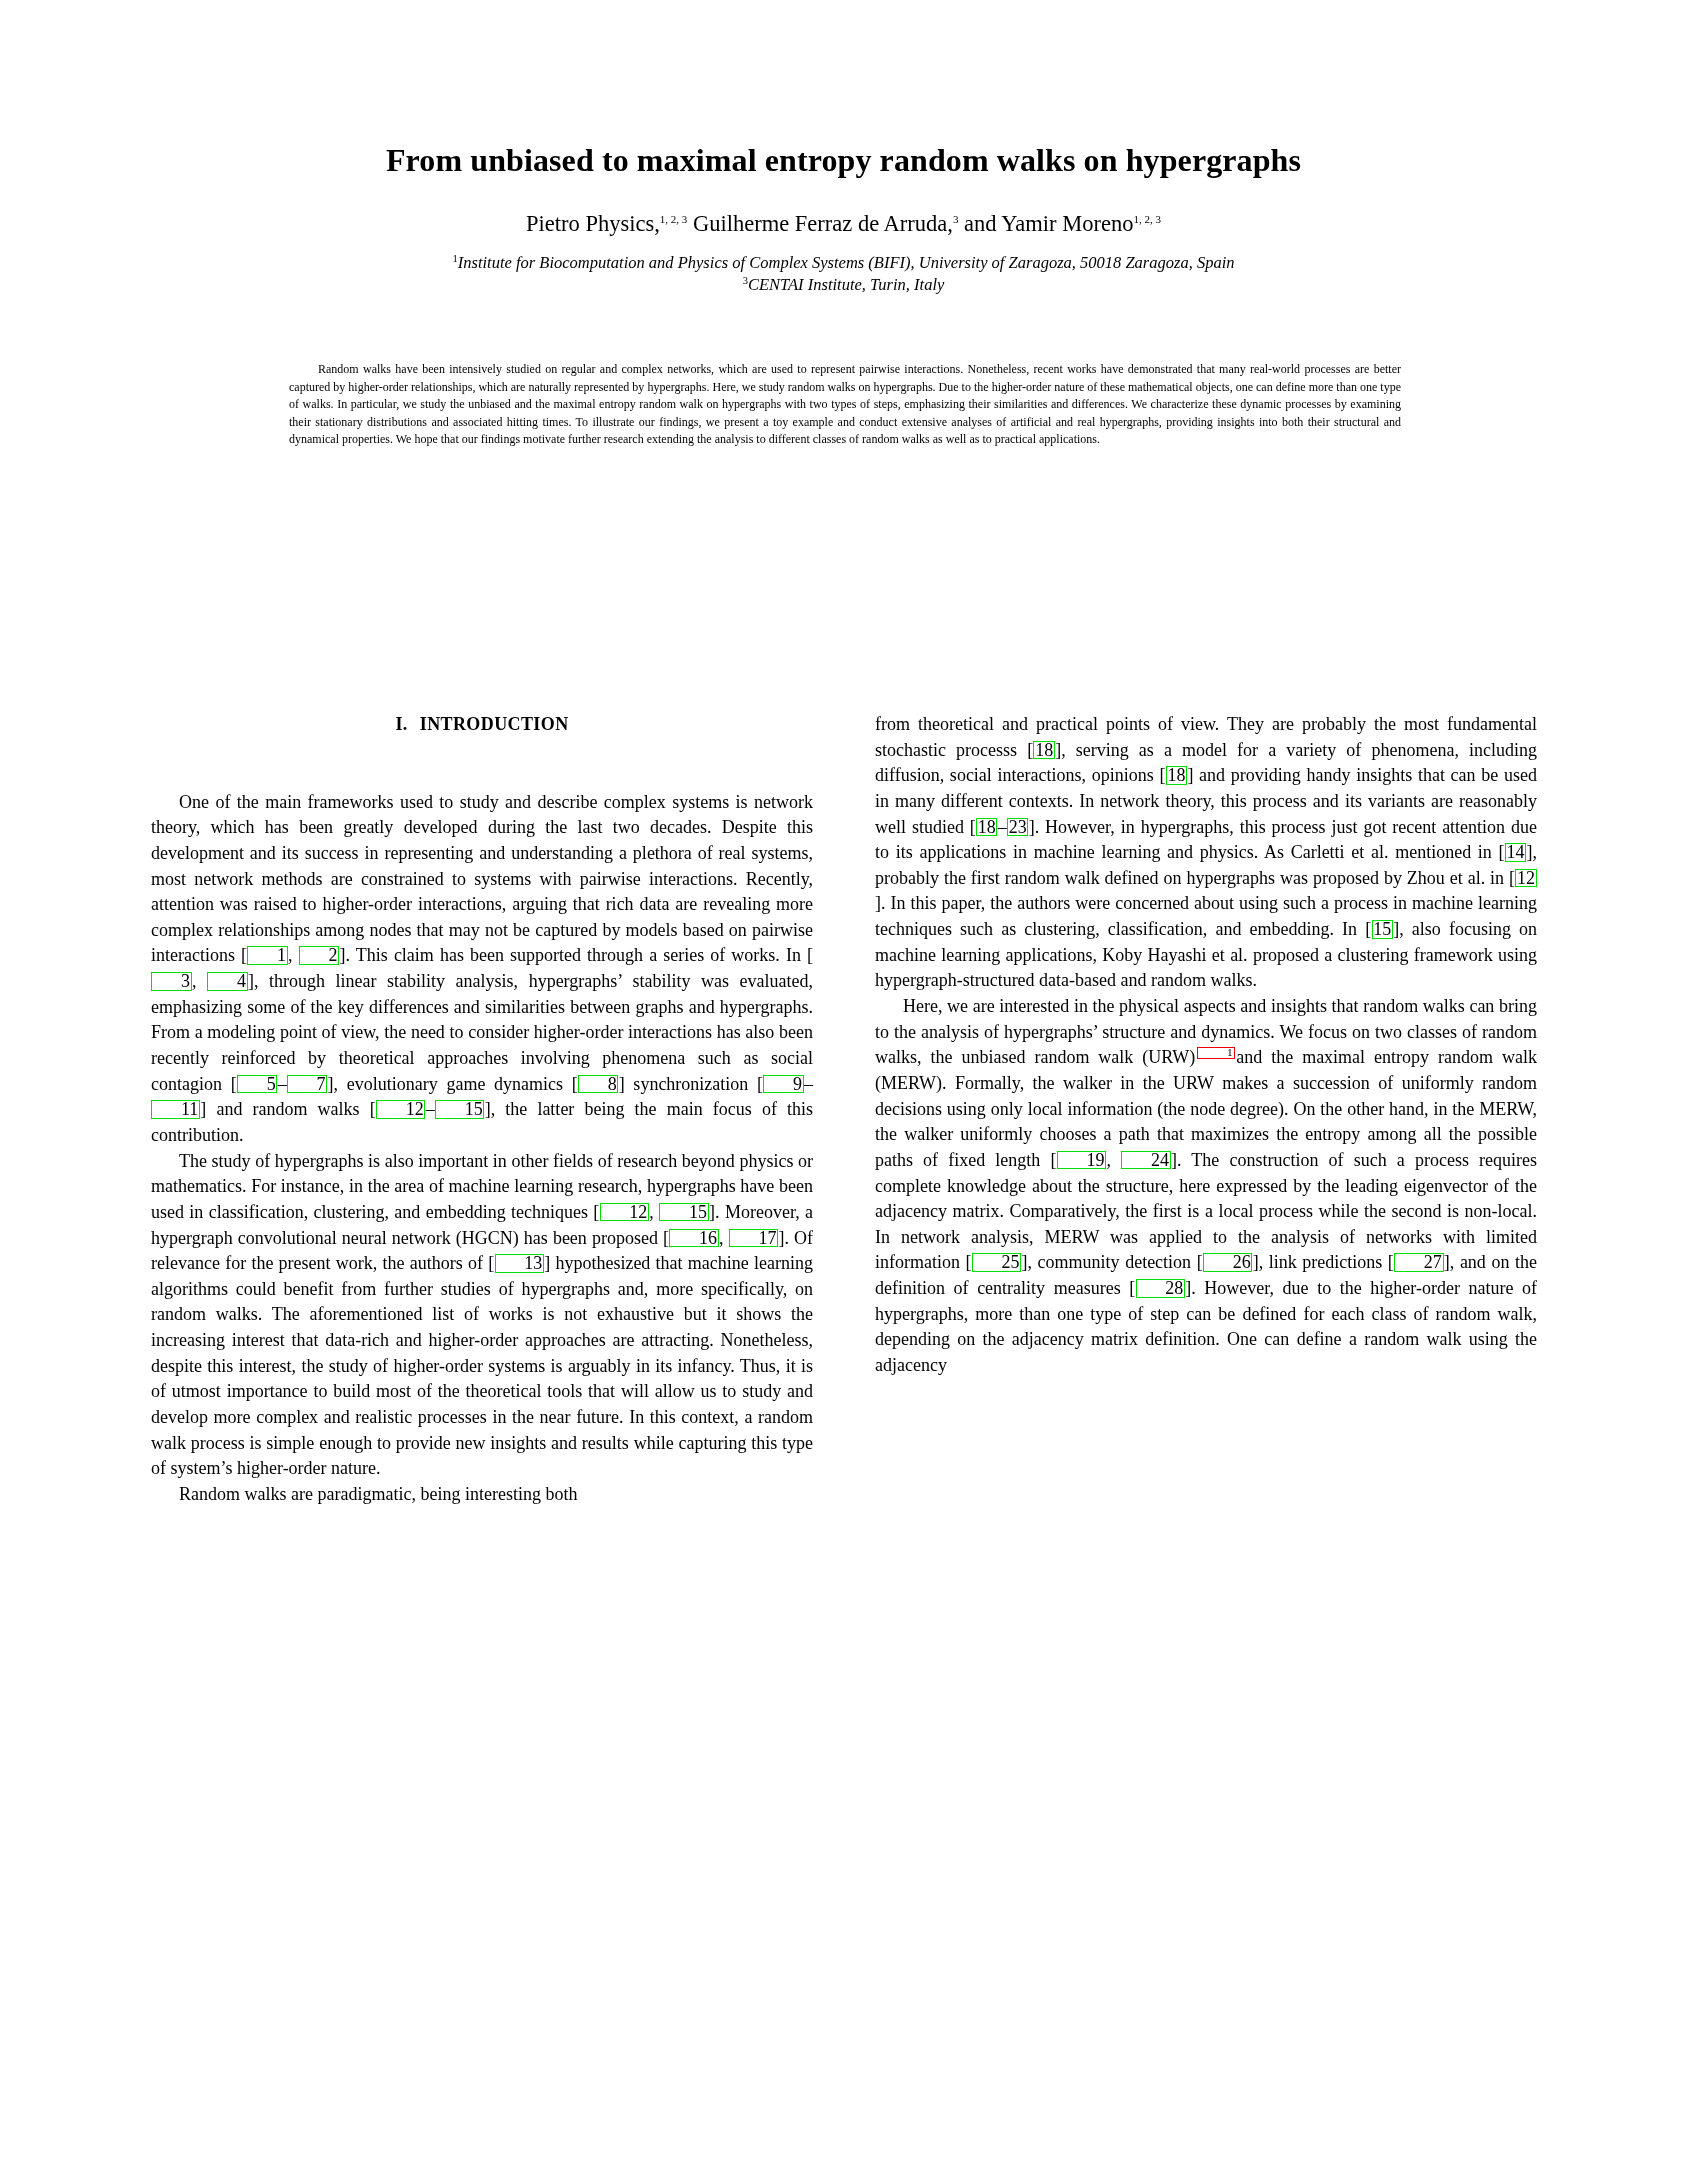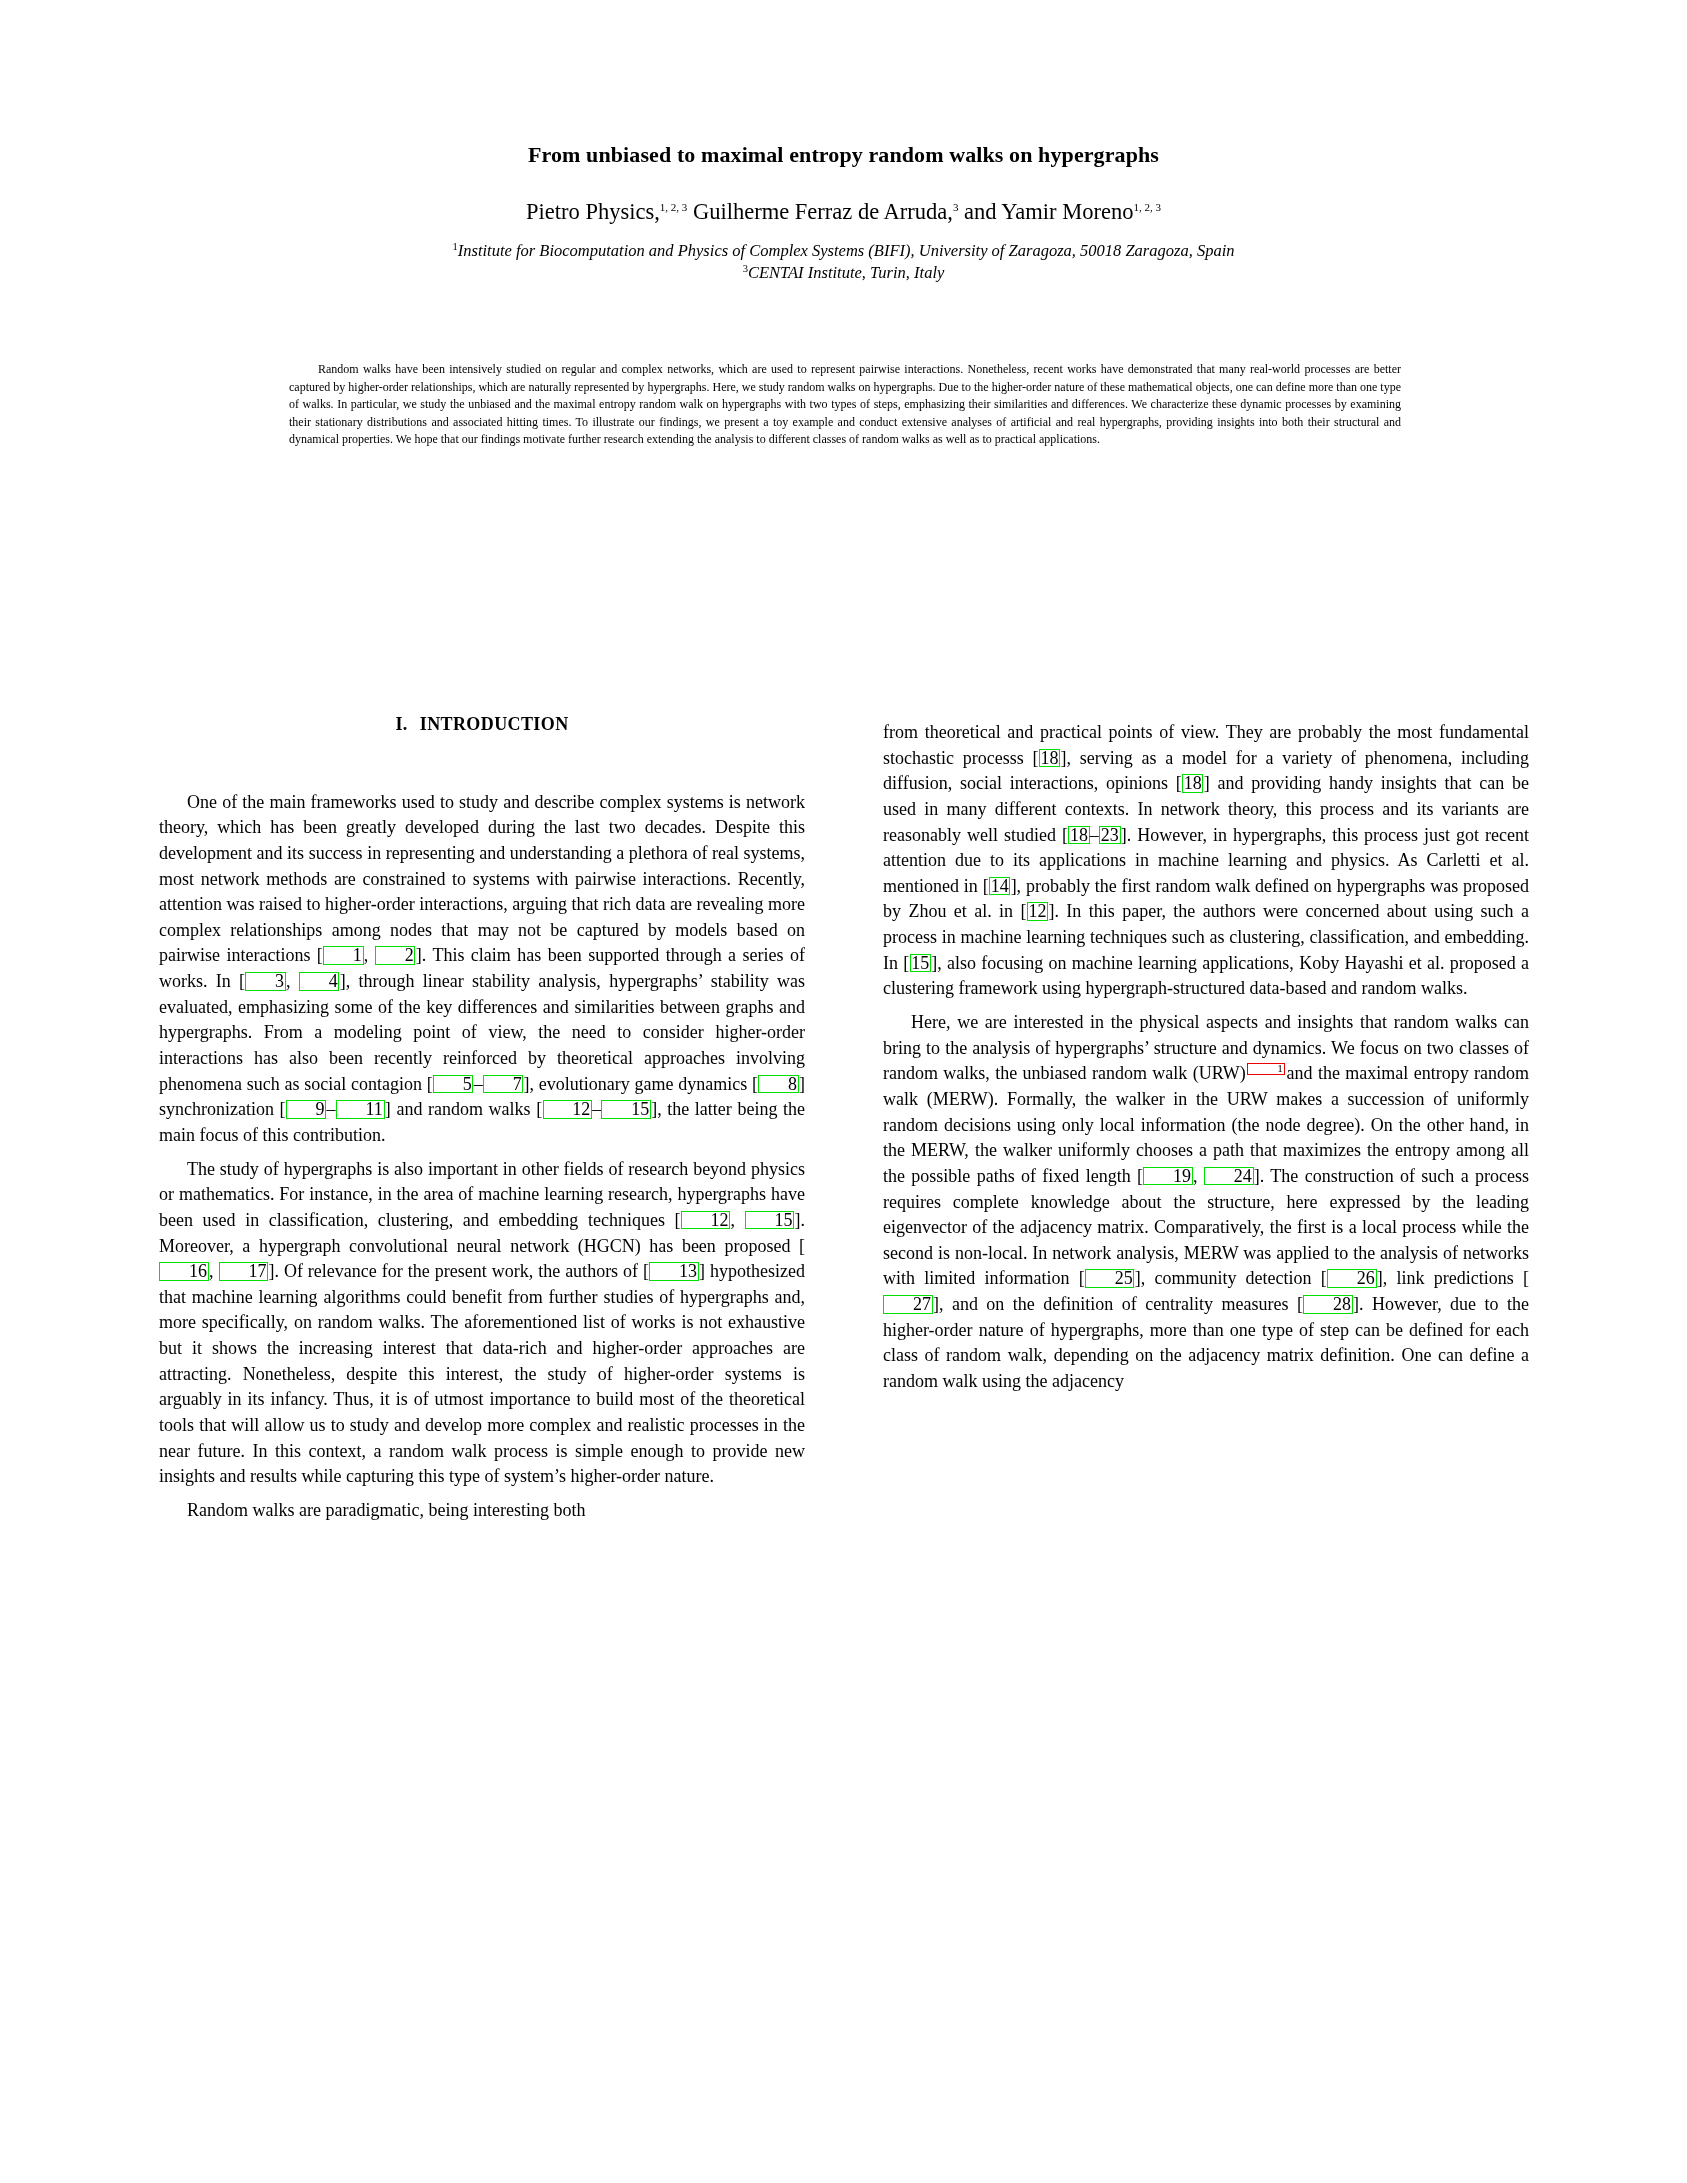--- a/index.html
+++ b/index.html
@@ -26,21 +26,21 @@
 
   
   .title-block {
     position: absolute;
     left: 152px;
     top: 142px;
     width: 1383px;
     text-align: center;
   }
   .paper-title {
-    font-size: 22px;
+    font-size: 32px;
     font-weight: bold;
     line-height: 1.15;
     letter-spacing: 0.1px;
   }
   .authors {
     margin-top: 31px;
     font-size: 22.5px;
     line-height: 1.2;
   }
   .authors sup {
@@ -98,21 +98,21 @@
   .section-head {
     font-size: 18px;
     font-weight: bold;
     text-align: center;
     letter-spacing: 0.4px;
     margin: 0 0 52px 0;
   }
   .section-head .numeral { margin-right: 12px; }
 
   p.body {
-    margin: 8px;
+    margin: 0;
     text-indent: 28px;
   }
   p.body.cont { text-indent: 28px; }
 
   
   .cite {
     border: 1.7px solid #00e000;
     padding: 0 0.7px;
     margin: 0 0.3px;
     display: inline-block;

